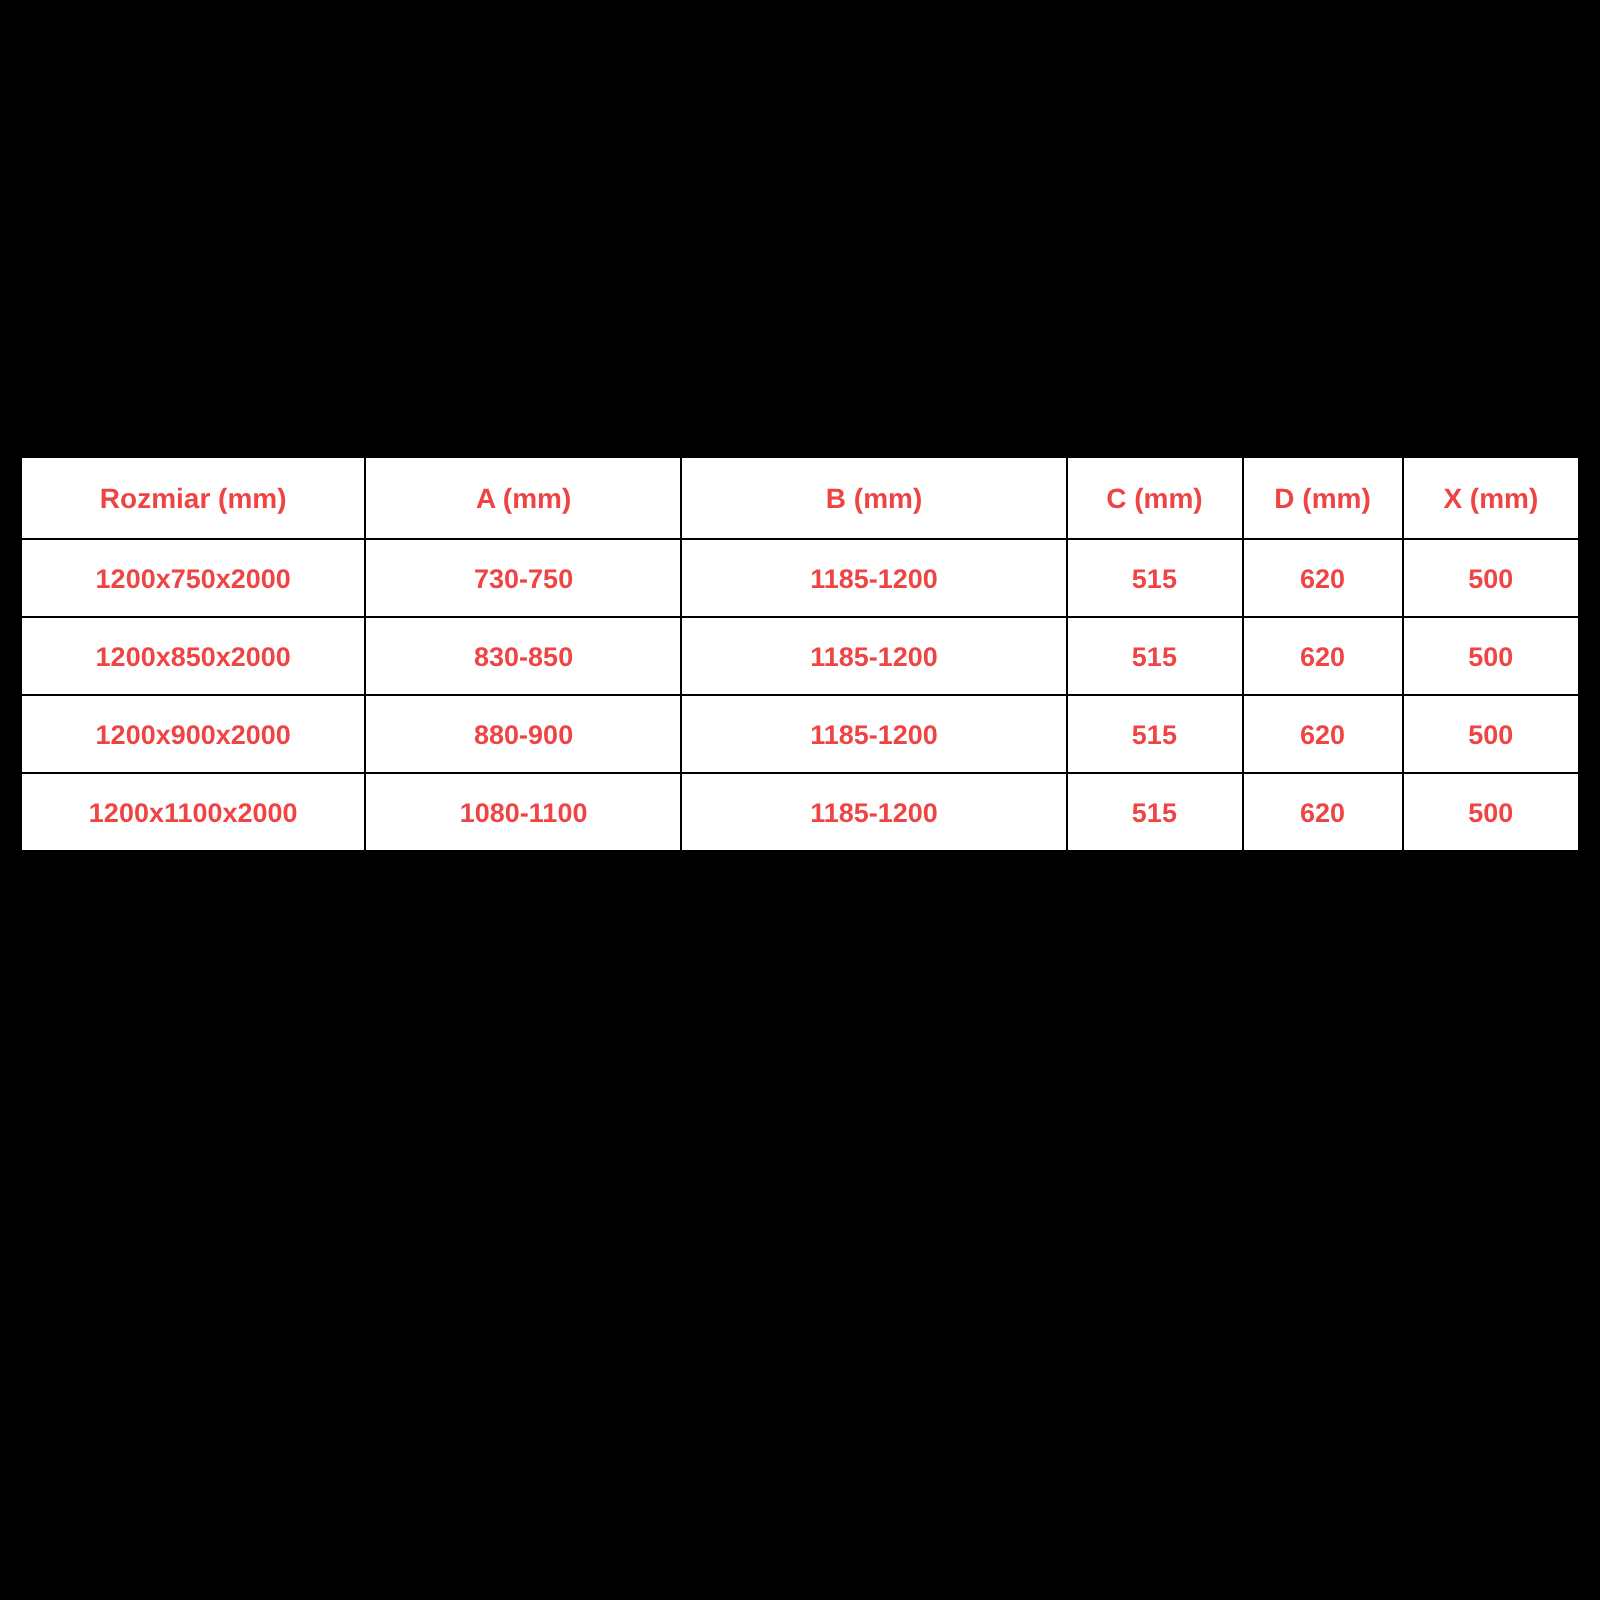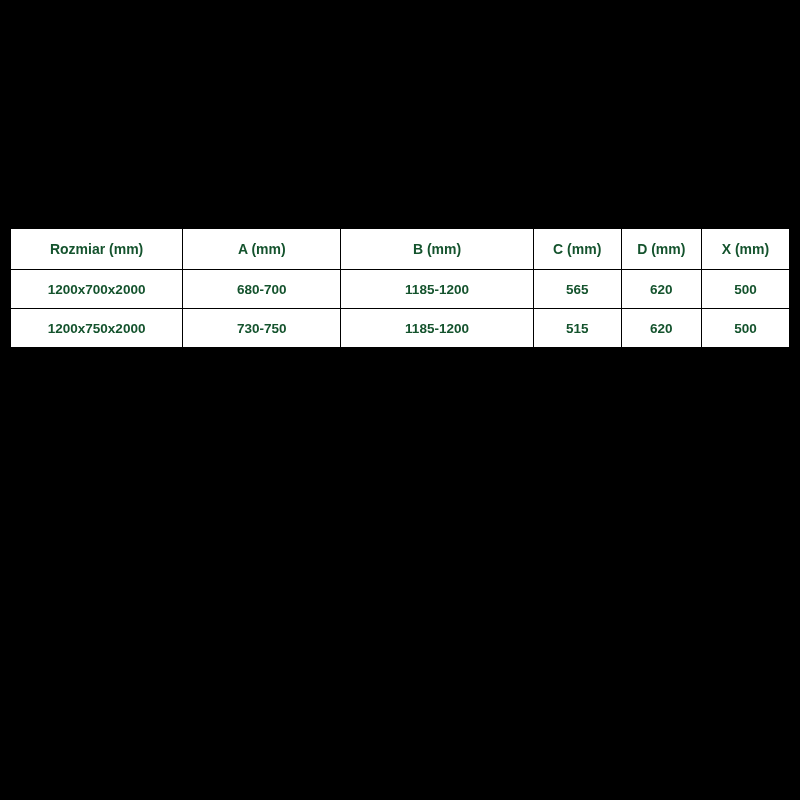--- a/index.html
+++ b/index.html
@@ -30,21 +30,21 @@
     border-collapse: collapse;
     width: 780px;
     table-layout: fixed;
     background: #ffffff;
   }
   table.size-table th,
   table.size-table td {
     border: 1px solid #000000;
     text-align: center;
     vertical-align: middle;
-    color: #14532d;
+    color: #ef4444;
     font-size: 13.5px;
     height: 38px;
     padding: 0 2px;
     white-space: nowrap;
   }
   table.size-table thead th {
     font-weight: bold;
     font-size: 14px;
     height: 40px;
   }
@@ -78,30 +78,46 @@
           <th>Rozmiar (mm)</th>
           <th>A (mm)</th>
           <th>B (mm)</th>
           <th>C (mm)</th>
           <th>D (mm)</th>
           <th>X (mm)</th>
         </tr>
       </thead>
       <tbody>
         <tr>
-          <td>1200x700x2000</td>
-          <td>680-700</td>
+          <td>1200x750x2000</td>
+          <td>730-750</td>
           <td>1185-1200</td>
-          <td>565</td>
+          <td>515</td>
           <td>620</td>
           <td>500</td>
         </tr>
         <tr>
-          <td>1200x750x2000</td>
-          <td>730-750</td>
+          <td>1200x850x2000</td>
+          <td>830-850</td>
+          <td>1185-1200</td>
+          <td>515</td>
+          <td>620</td>
+          <td>500</td>
+        </tr>
+        <tr>
+          <td>1200x900x2000</td>
+          <td>880-900</td>
+          <td>1185-1200</td>
+          <td>515</td>
+          <td>620</td>
+          <td>500</td>
+        </tr>
+        <tr>
+          <td>1200x1100x2000</td>
+          <td>1080-1100</td>
           <td>1185-1200</td>
           <td>515</td>
           <td>620</td>
           <td>500</td>
         </tr>
       </tbody>
     </table>
   </div>
 </div>
 

